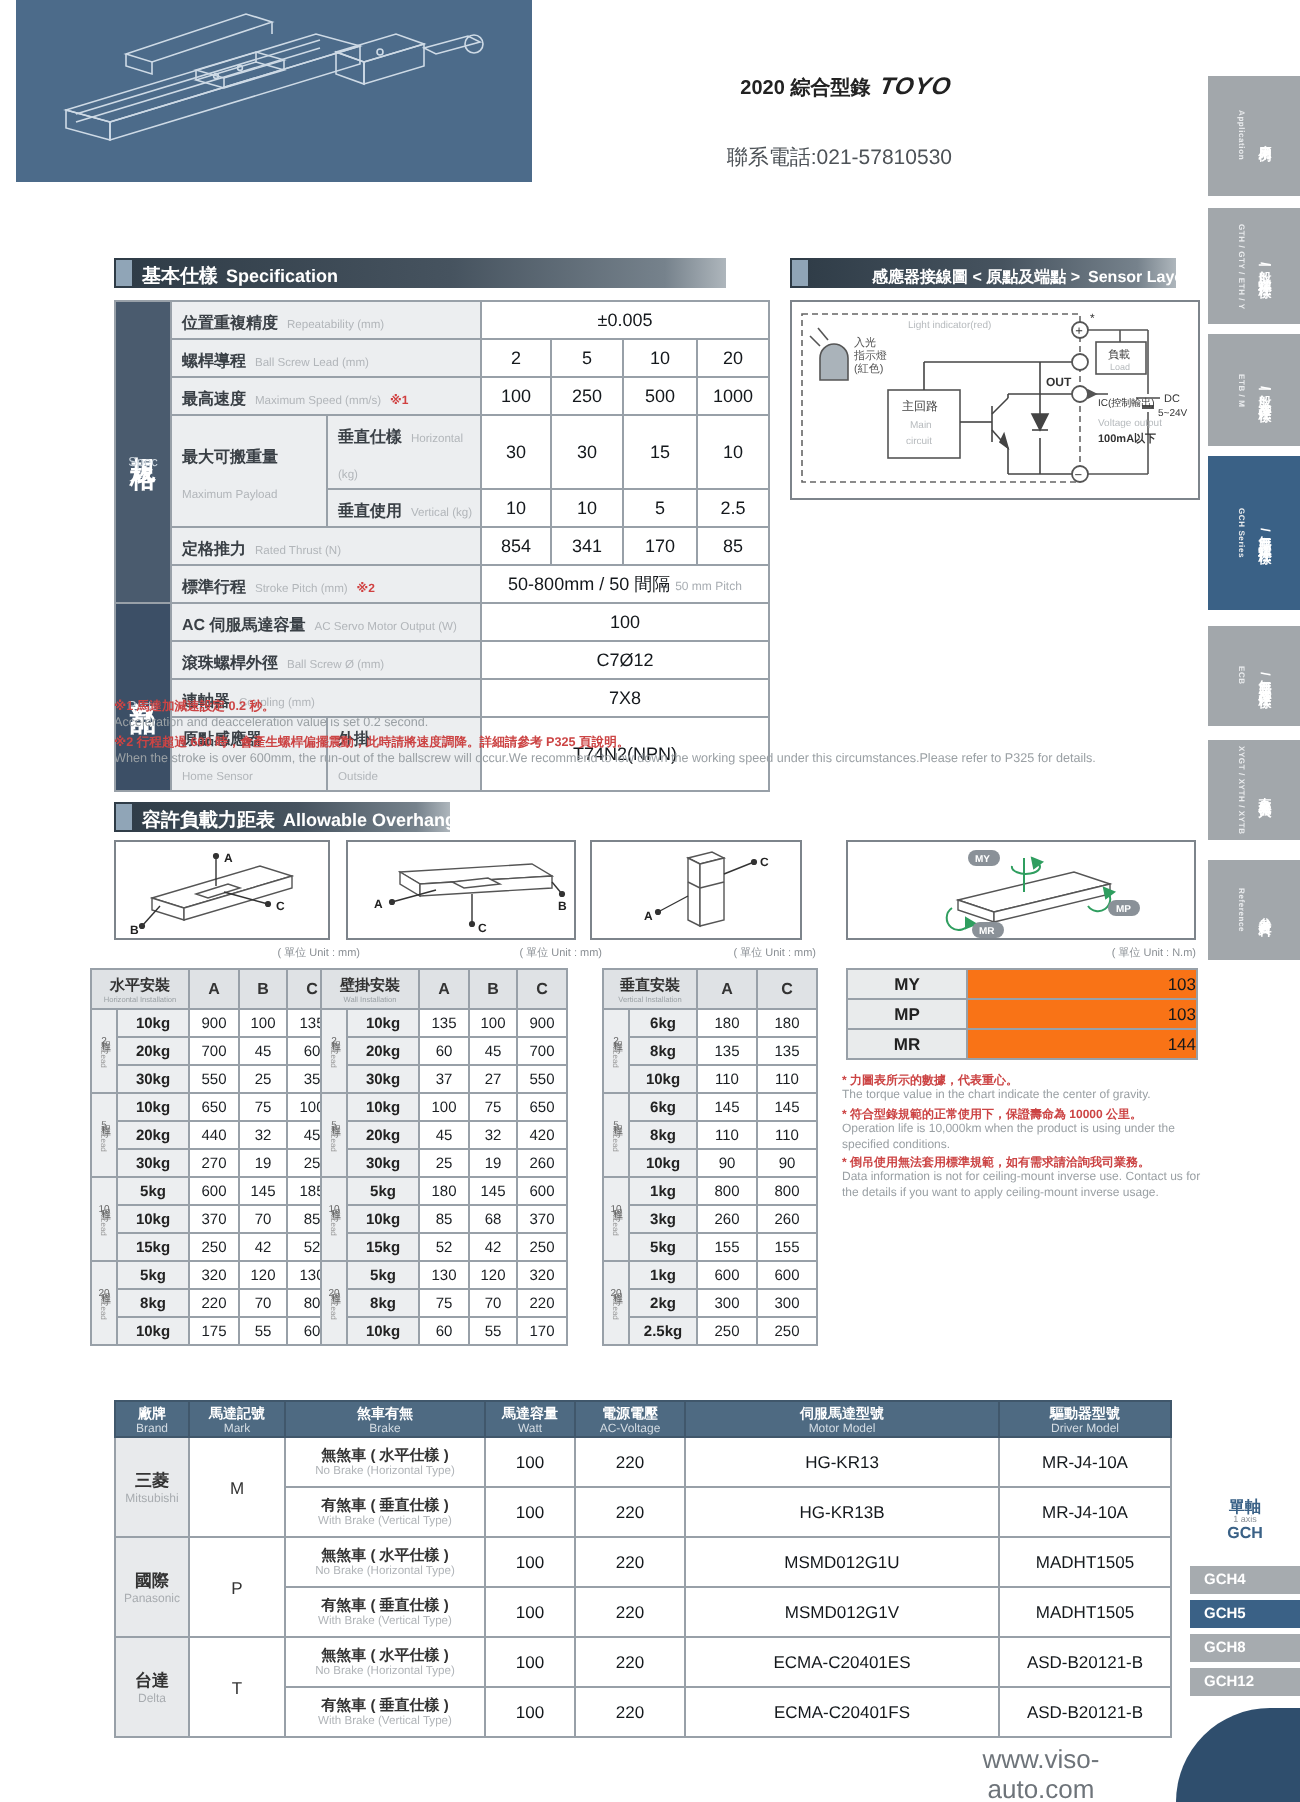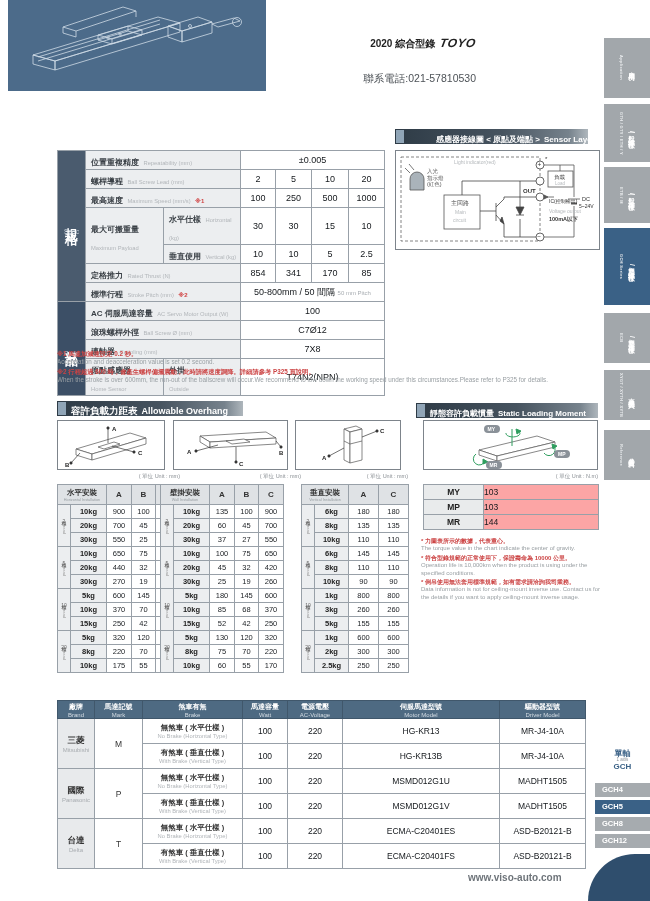--- a/index.html
+++ b/index.html
@@ -45,36 +45,36 @@
   .ohw{background:#eceef0;font-weight:bold;font-size:7.5px;text-align:center;vertical-align:middle;color:#222;}
   .ohv{font-size:7.5px;text-align:center;vertical-align:middle;color:#1a1e22;background:#fff;}
   .ohl{background:#eceef0;vertical-align:middle;}
   .lwrap{display:flex;flex-direction:column;align-items:center;justify-content:center;gap:1px;}
   .lz{writing-mode:vertical-rl;font-size:5px;color:#666;line-height:6px;}
   .ln{font-size:5px;color:#666;} .le{writing-mode:vertical-rl;font-size:4px;color:#999;}
   tr.gt td{border-top:1.4px solid #60676e;}
   .sm{position:absolute;left:423px;top:484px;}
   .sm tr{height:15px;}
   .sml{background:#e9ebec;font-weight:bold;font-size:8.5px;text-align:center;vertical-align:middle;color:#222;}
-  .smv{font-size:8.5px;text-align:left;vertical-align:middle;background:#fca5a5;color:#14181c;}
+  .smv{font-size:8.5px;text-align:right;vertical-align:middle;background:#f97316;color:#14181c;}
   .smnotes{position:absolute;left:421px;top:538px;width:180px;}
   .smnotes .nr,.smnotes .ng{font-size:6px;line-height:7.4px;}
   
   .mt{position:absolute;left:57px;top:700px;}
   .mt tr{height:25px;} .mt tr.hd{height:18px;}
   .mt th{background:#4e6a82;border:1px solid #40576b;vertical-align:middle;text-align:center;font-weight:bold;}
   .mh-zh{font-size:7px;color:#fff;} .mh-en{font-size:6px;color:#d4dce3;font-weight:normal;}
   .bcell{background:#e8eaec;text-align:center;vertical-align:middle;}
   .bzh{font-size:8.5px;font-weight:bold;color:#333;} .ben{font-size:6px;color:#a8acb0;}
   .mark{font-size:8.5px;color:#333;text-align:center;vertical-align:middle;background:#fff;}
   .brk{text-align:center;vertical-align:middle;background:#fff;}
   .brk-zh{font-size:7.5px;font-weight:bold;color:#333;} .brk-en{font-size:5.8px;color:#b0b4b8;}
   .mval{font-size:8.5px;text-align:center;vertical-align:middle;background:#fff;color:#14181c;}
   
-  .site{position:absolute;left:468px;top:872px;width:105px;text-align:left;font-size:10px;font-weight:bold;color:#6e747a;}
+  .site{position:absolute;left:468px;top:872px;width:105px;text-align:center;font-size:13px;font-weight:normal;color:#6e747a;}
   .corner{position:absolute;right:0;bottom:0;width:62px;height:47px;background:#2f4e6d;border-top-left-radius:52px;}
   
   .tab{position:absolute;left:604px;width:46px;background:#a2a7ab;display:flex;align-items:center;justify-content:center;gap:3px;cursor:pointer;}
   .tab.active{background:#3a6186;}
   .t-en{writing-mode:vertical-rl;font-size:4px;color:#e9ebed;font-weight:bold;letter-spacing:.3px;}
   .t-zh{writing-mode:vertical-rl;font-size:6.5px;color:#fff;font-weight:bold;letter-spacing:1px;}
   .gtitle{position:absolute;left:595px;top:750px;width:55px;text-align:center;line-height:1.05;}
   .g1,.g3{font-size:8px;font-weight:bold;color:#3a6186;} .g2{font-size:4.5px;color:#8a9096;}
   .gitem{position:absolute;left:595px;width:55px;height:14px;line-height:14px;padding-left:7px;box-sizing:border-box;
          background:#a6abaf;color:#fff;font-weight:bold;font-size:7.5px;cursor:pointer;}
@@ -113,28 +113,28 @@
           <circle cx="182" cy="26" r="1.5"></circle>
       </g>
     </svg>
   </div>
 
   <div class="catline">
     <span>2020 綜合型錄</span><span class="logo">TOYO</span>
   </div>
   <div class="phone">聯系電話:021-57810530</div>
 
+  <div class="sb" style="left:57px;top:129px;width:306px;">
+    <span class="zh">基本仕樣</span><span class="en">Specification</span>
+  </div>
   <div class="sb" style="left:395px;top:129px;width:193px;padding-left:41px;">
     <span class="zh" style="font-size:8px;">感應器接線圖 &lt; 原點及端點 &gt;</span><span class="en" style="font-size:8px;">Sensor Layout</span>
   </div>
-  <div class="sb" style="left:57px;top:401px;width:186px;">
+  <div class="sb" style="left:57px;top:401px;width:168px;">
     <span class="zh">容許負載力距表</span><span class="en">Allowable Overhang</span>
-  </div>
-  <div class="sb" style="left:416px;top:403px;width:182px;">
-    <span class="zh" style="font-size:8px;">靜態容許負載慣量</span><span class="en" style="font-size:8px;">Static Loading Moment</span>
   </div>
 
   <table class="spec">
     <colgroup>
         <col style="width:28px">
         <col style="width:78px">
         <col style="width:77px">
         <col style="width:35px">
         <col style="width:36px">
         <col style="width:37px">
@@ -158,21 +158,21 @@
     </tr>
     <tr style="height:17px">
       <td class="lbl" colspan="2"><span class="lblz">最高速度</span> <span class="lble">Maximum Speed (mm/s)</span> <span class="redmark">※1</span></td>
       <td class="val">100</td>
           <td class="val">250</td>
           <td class="val">500</td>
           <td class="val">1000</td>
     </tr>
     <tr style="height:17px">
       <td class="lbl" rowspan="2"><span class="lblz">最大可搬重量</span><br><span class="lble">Maximum Payload</span></td>
-      <td class="lbl"><span class="lblz">水平仕樣</span> <span class="lble">Horizontal (kg)</span></td>
+      <td class="lbl"><span class="lblz">垂直仕樣</span> <span class="lble">Horizontal (kg)</span></td>
       <td class="val">30</td>
           <td class="val">30</td>
           <td class="val">15</td>
           <td class="val">10</td>
     </tr>
     <tr style="height:17px">
       <td class="lbl"><span class="lblz">垂直使用</span> <span class="lble">Vertical (kg)</span></td>
       <td class="val">10</td>
           <td class="val">10</td>
           <td class="val">5</td>
@@ -370,21 +370,21 @@
           <text x="65.5" y="46" font-size="5" font-weight="bold" fill="#fff">MR</text>
       </g>
     </svg>
   </div>
 
   <div class="unit" style="left:57px;width:123px;">( 單位 Unit : mm)</div>
   <div class="unit" style="left:178px;width:123px;">( 單位 Unit : mm)</div>
   <div class="unit" style="left:301px;width:107px;">( 單位 Unit : mm)</div>
   <div class="unit" style="left:423px;width:175px;">( 單位 Unit : N.m)</div>
 
-  <table class="oh" style="left:57px;">
+  <table class="oh" style="left:45px;">
     <colgroup>
         <col style="width:13px">
         <col style="width:36px">
         <col style="width:25px">
         <col style="width:24px">
         <col style="width:25px">
       </colgroup>
     <tbody>
         <tr class="hd">
           <td class="ohn" colspan="2">

